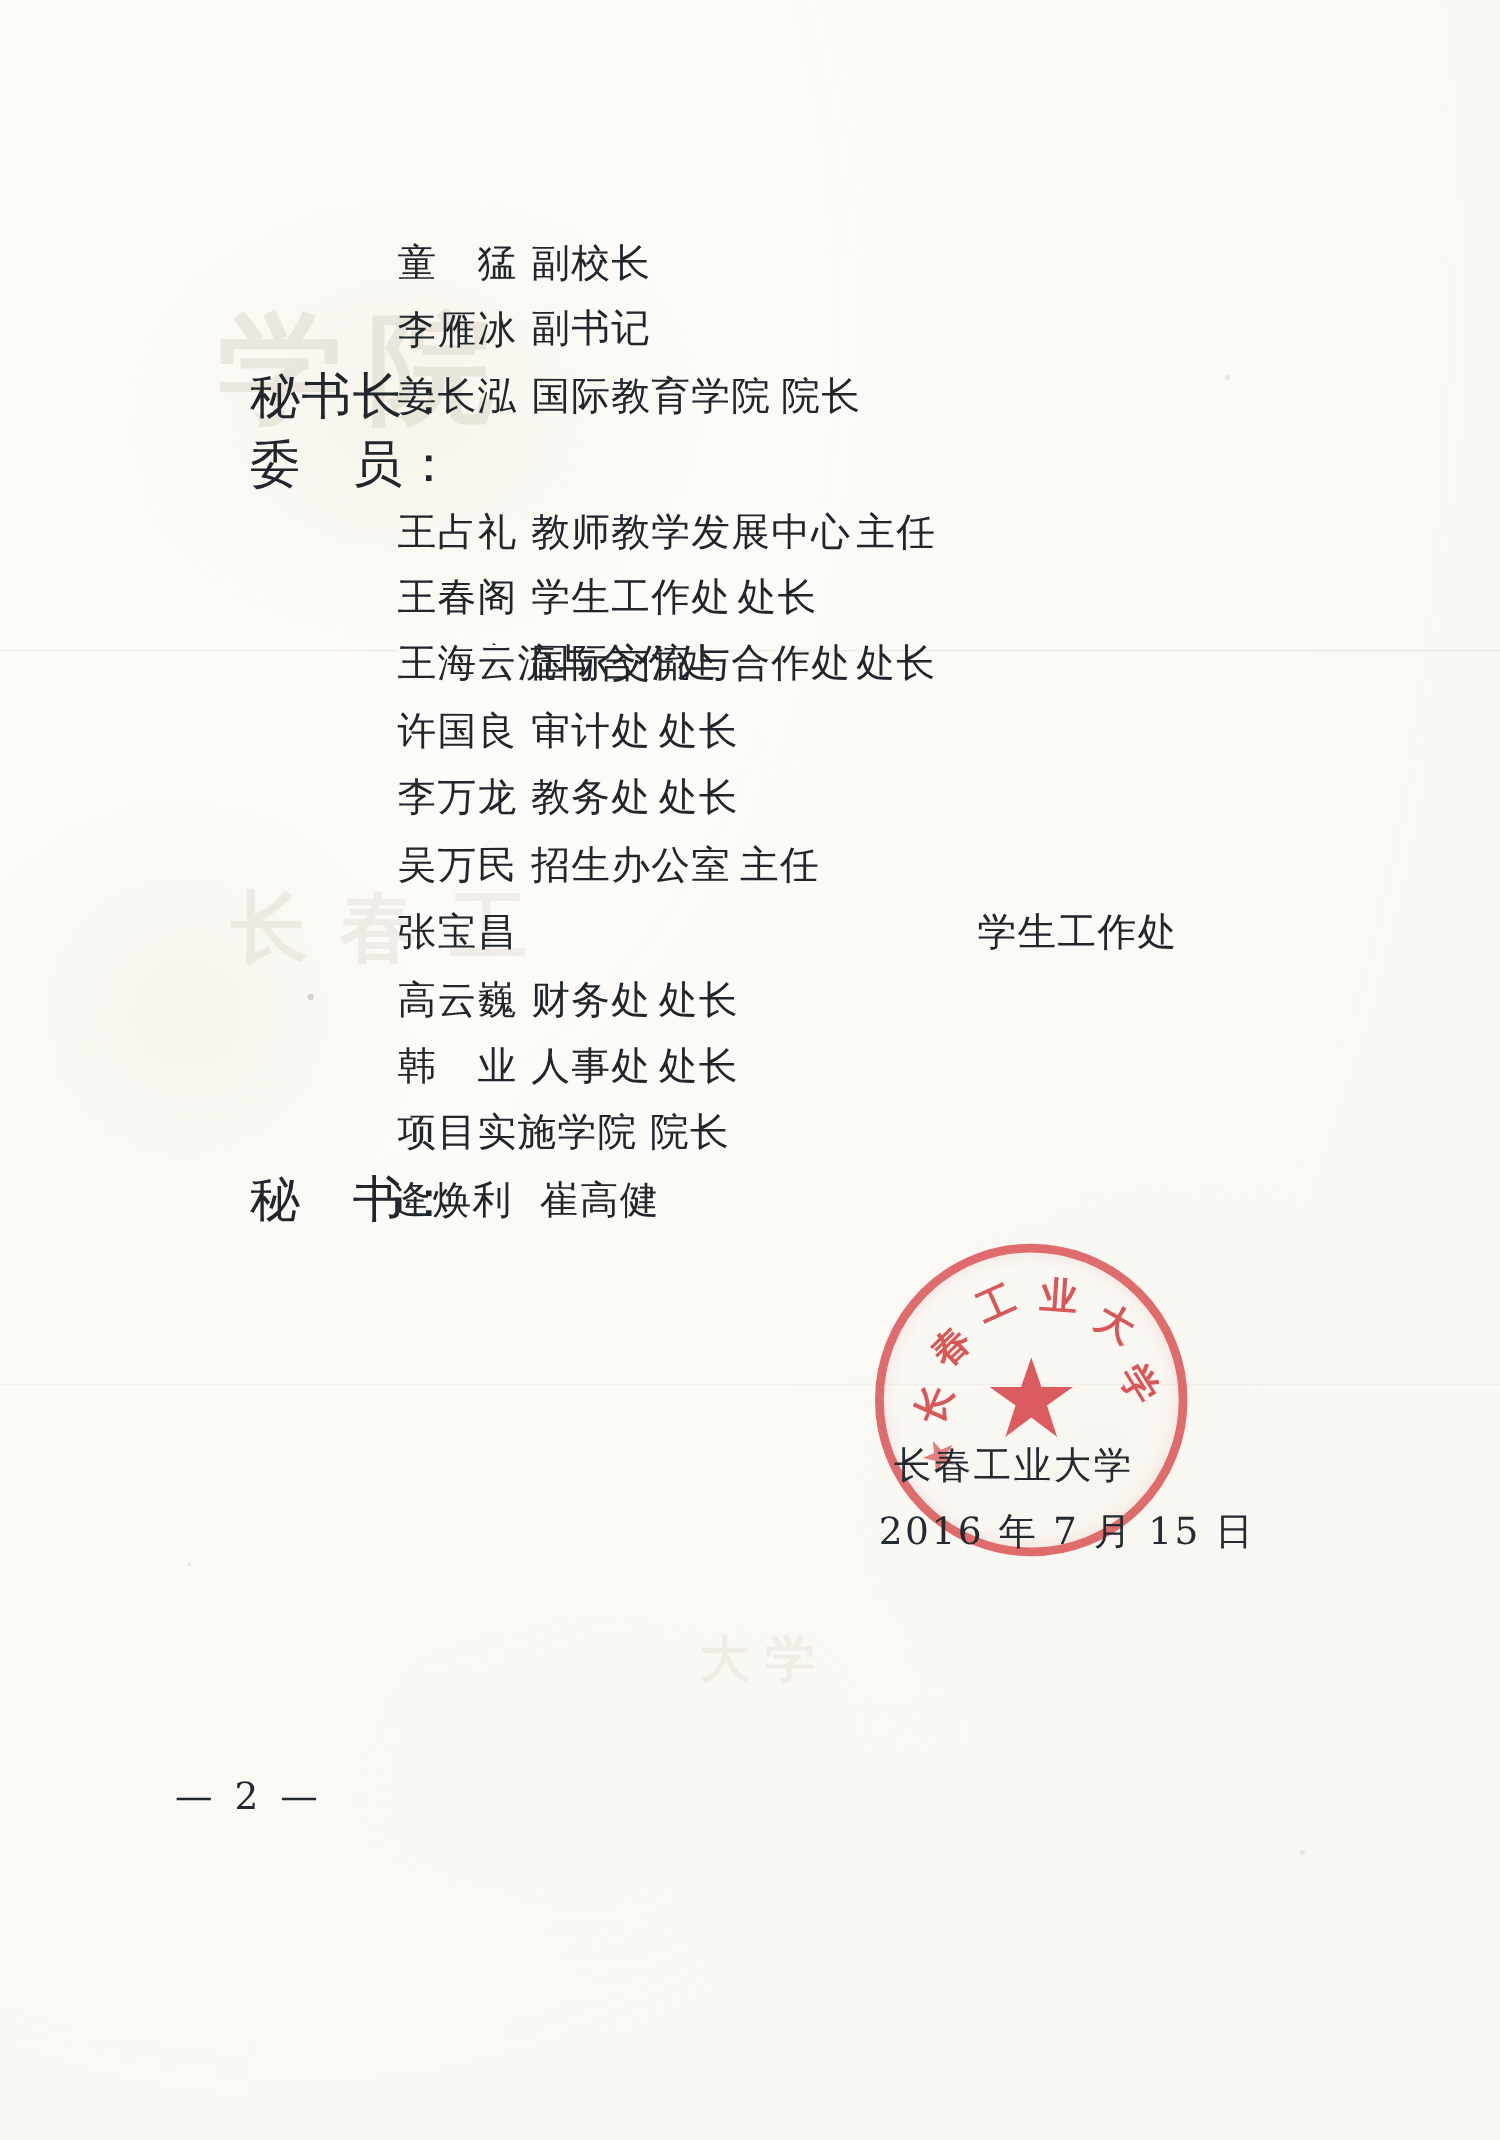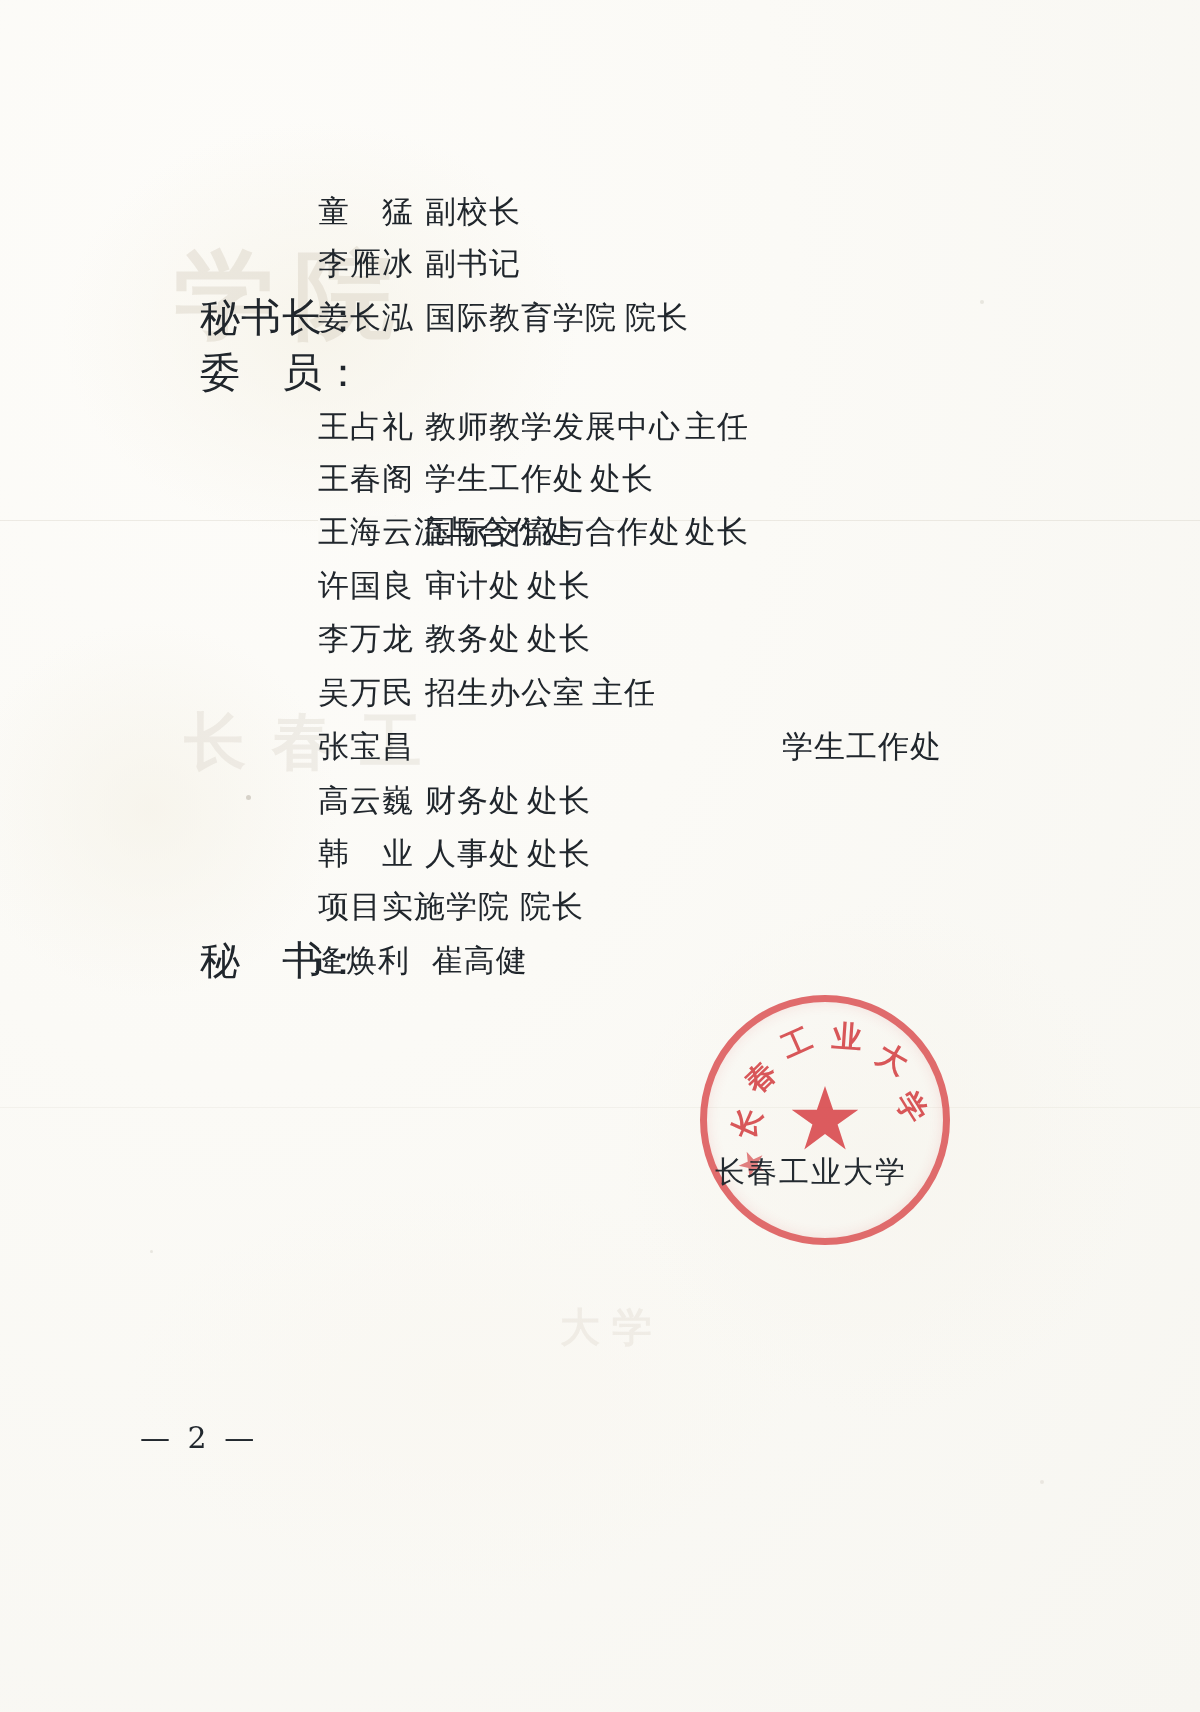--- a/index.html
+++ b/index.html
@@ -243,16 +243,17 @@
       <div class="seal-char" style="left:33px;  top:108px; transform: rotate(-66deg);">长</div>
       <div class="seal-char" style="left:46px;  top:62px;  transform: rotate(-44deg);">春</div>
       <div class="seal-char" style="left:82px;  top:28px;  transform: rotate(-24deg);">工</div>
       <div class="seal-char" style="left:132px; top:22px;  transform: rotate(4deg);">业</div>
       <div class="seal-char" style="left:177px; top:44px;  transform: rotate(30deg);">大</div>
       <div class="seal-char" style="left:196px; top:92px;  transform: rotate(58deg);">学</div>
       <div class="seal-char" style="left:38px;  top:152px; transform: rotate(-96deg); opacity:.75;">★</div>
     </div>
 
     <div class="sign-line" style="left:715px; top:1152px;">长春工业大学</div>
+    <div class="sign-line" style="left:703px; top:1205px;">2016 年 7 月 15 日</div>
 
     <div class="page-number">— 2 —</div>
   </div>
 </div>
 
 </body></html>

